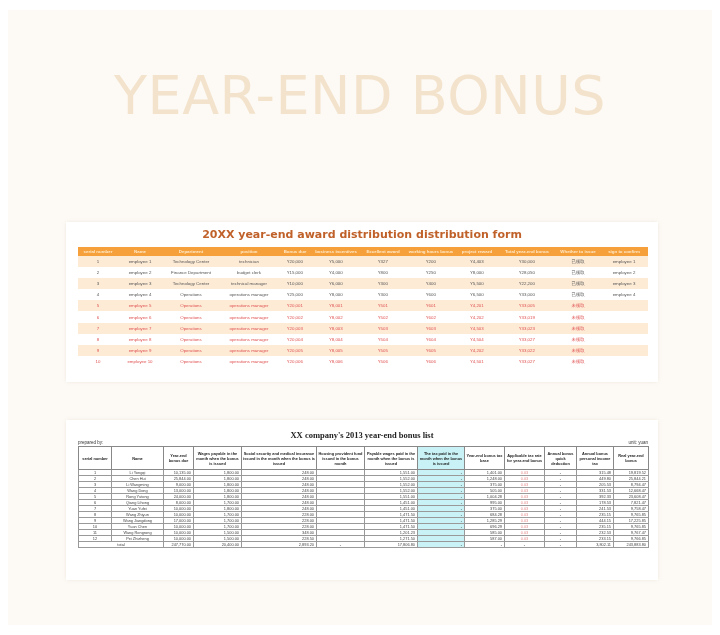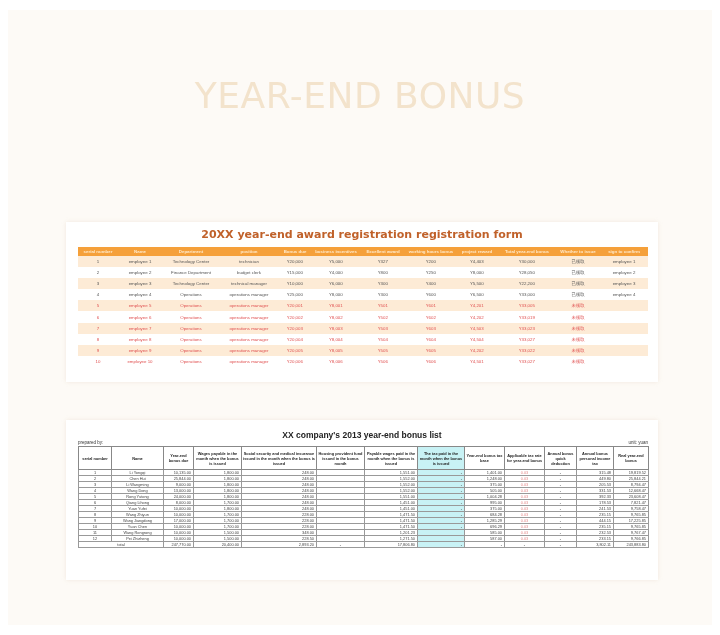--- a/index.html
+++ b/index.html
@@ -6,21 +6,21 @@
     html, body { width: 720px; height: 635px; background: #ffffff; overflow: hidden; }
     body { font-family: "Liberation Sans", sans-serif; position: relative; }
     .page-bg {
       position: absolute; left: 8px; top: 10px; width: 704px; height: 615px;
       background: #fdfaf6;
     }
     .hero-title {
       position: absolute; left: 0; top: 72px; width: 720px;
       text-align: center; color: #f3e3cc;
       font-family: "DejaVu Sans", sans-serif;
-      font-size: 36px; line-height: 47px; letter-spacing: 0.5px;
+      font-size: 54px; line-height: 47px; letter-spacing: 0.5px;
       font-weight: normal;
     }
     .hero-title div { white-space: nowrap; }
 
     
     .card1 {
       position: absolute; left: 66px; top: 222px; width: 592px; height: 160px;
       background: #ffffff; box-shadow: 0 0 4px rgba(220,200,180,0.35);
     }
     .card1-title {
@@ -44,21 +44,21 @@
     .t1 tr.red td { color: #e05050; }
     .t1 td.red-text { color: #e05050; }
 
     
     .card2 {
       position: absolute; left: 66px; top: 420px; width: 592px; height: 160px;
       background: #ffffff; box-shadow: 0 0 4px rgba(220,200,180,0.35);
     }
     .card2-title {
       position: absolute; left: 0; top: 10px; width: 100%; text-align: center;
-      color: #222; font-size: 8.5px; font-weight: bold; font-family: Liberation Sans, sans-serif;
+      color: #222; font-size: 8.5px; font-weight: bold; font-family: Liberation Serif, serif;
     }
     .prep { position: absolute; left: 12px; top: 20px; font-size: 4.5px; color: #333; }
     .unit { position: absolute; right: 10px; top: 20px; font-size: 4.5px; color: #333; }
     .t2 {
       position: absolute; left: 12px; top: 26px; width: 570px;
       border-collapse: collapse; table-layout: fixed; font-size: 3.9px;
     }
     .t2 th {
       border: 0.6px solid #888; font-weight: bold; color: #222; height: 23px;
       text-align: center; vertical-align: middle; padding: 0 1px; line-height: 5px;
@@ -77,21 +77,21 @@
 </head>
 <body>
 
 <div class="page-bg"></div>
 
 <div class="hero-title">
   <div>YEAR-END BONUS</div>
 </div>
 
 <div class="card1">
-  <div class="card1-title">20XX year-end award registration registration form</div>
+  <div class="card1-title">20XX year-end award distribution distribution form</div>
   <table class="t1">
     <colgroup>
       <col style="width:40px">
         <col style="width:44px">
         <col style="width:58px">
         <col style="width:58px">
       <col style="width:34px">
         <col style="width:48px">
         <col style="width:46px">
         <col style="width:50px">

